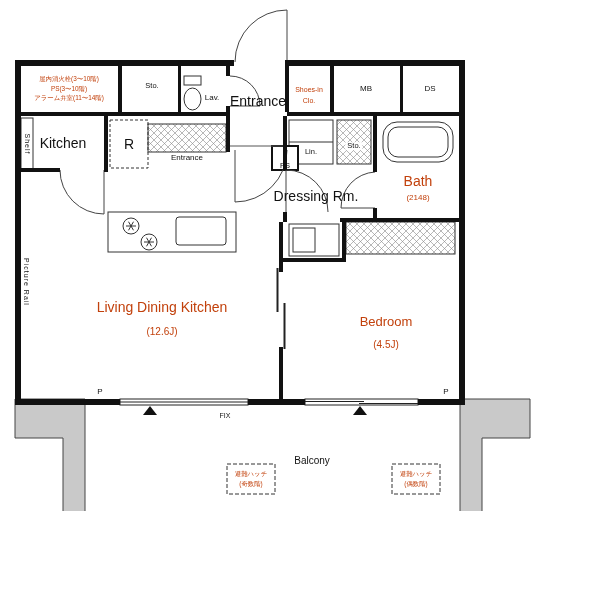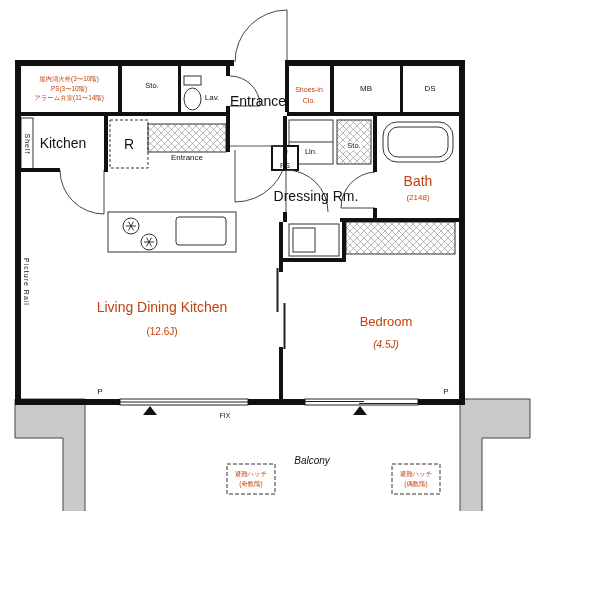--- a/index.html
+++ b/index.html
@@ -10,21 +10,21 @@
        white-space:nowrap;line-height:1;}
   .blk{position:absolute;transform:translate(-50%,-50%);text-align:center;color:#c2410c;}
   .blk div{white-space:nowrap;line-height:1.5;}
   .v{writing-mode:vertical-rl;letter-spacing:1px;}
   .chip{background:#fff;padding:0 2px;}
   .f6{font-size:6.4px;}
   .f7{font-size:7px;}
   .f75{font-size:7.5px;}
   .f8{font-size:8px;}
   .f85{font-size:14px;}
-  .f10{font-size:10px;font-style:italic;}
+  .f10{font-size:10px;}
   .f105{font-size:10px;}
   .f11{font-size:13px;}
   .f115{font-size:14px;text-align:right;}
   .n-rot{transform:translate(-50%,-50%) rotate(115deg);}
 </style>
 </head>
 <body>
 
 <div id="plan">
 

